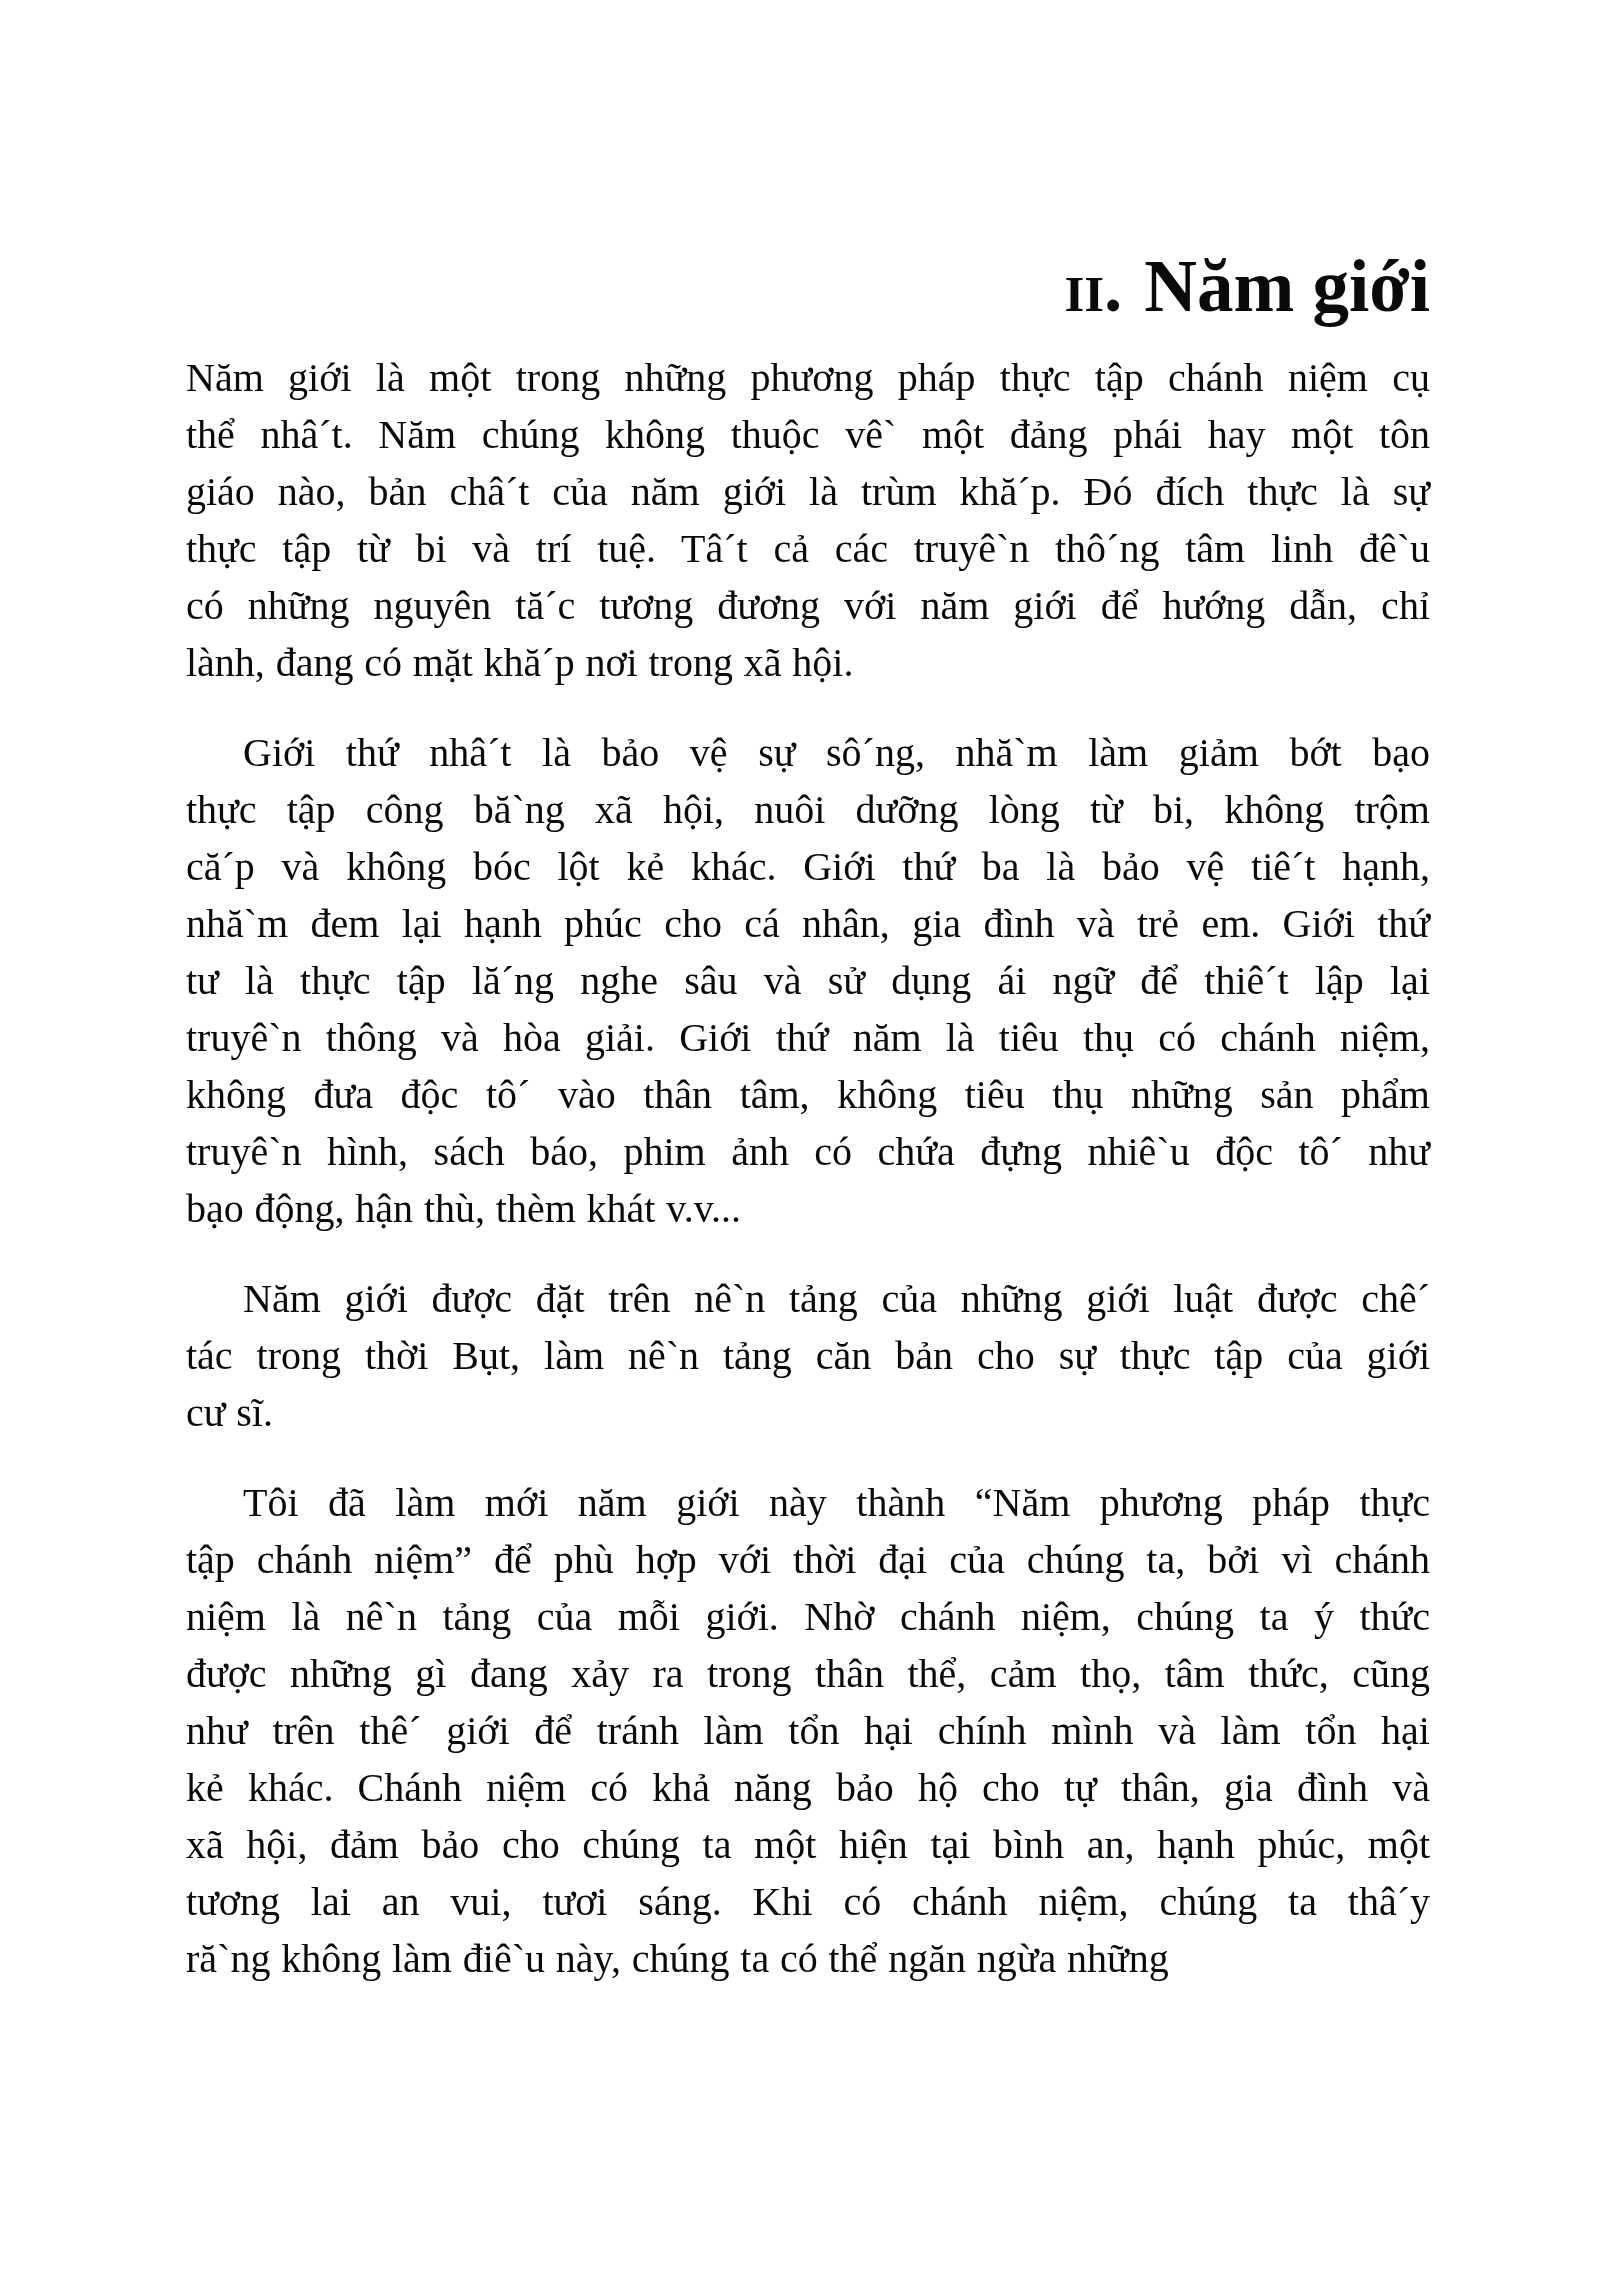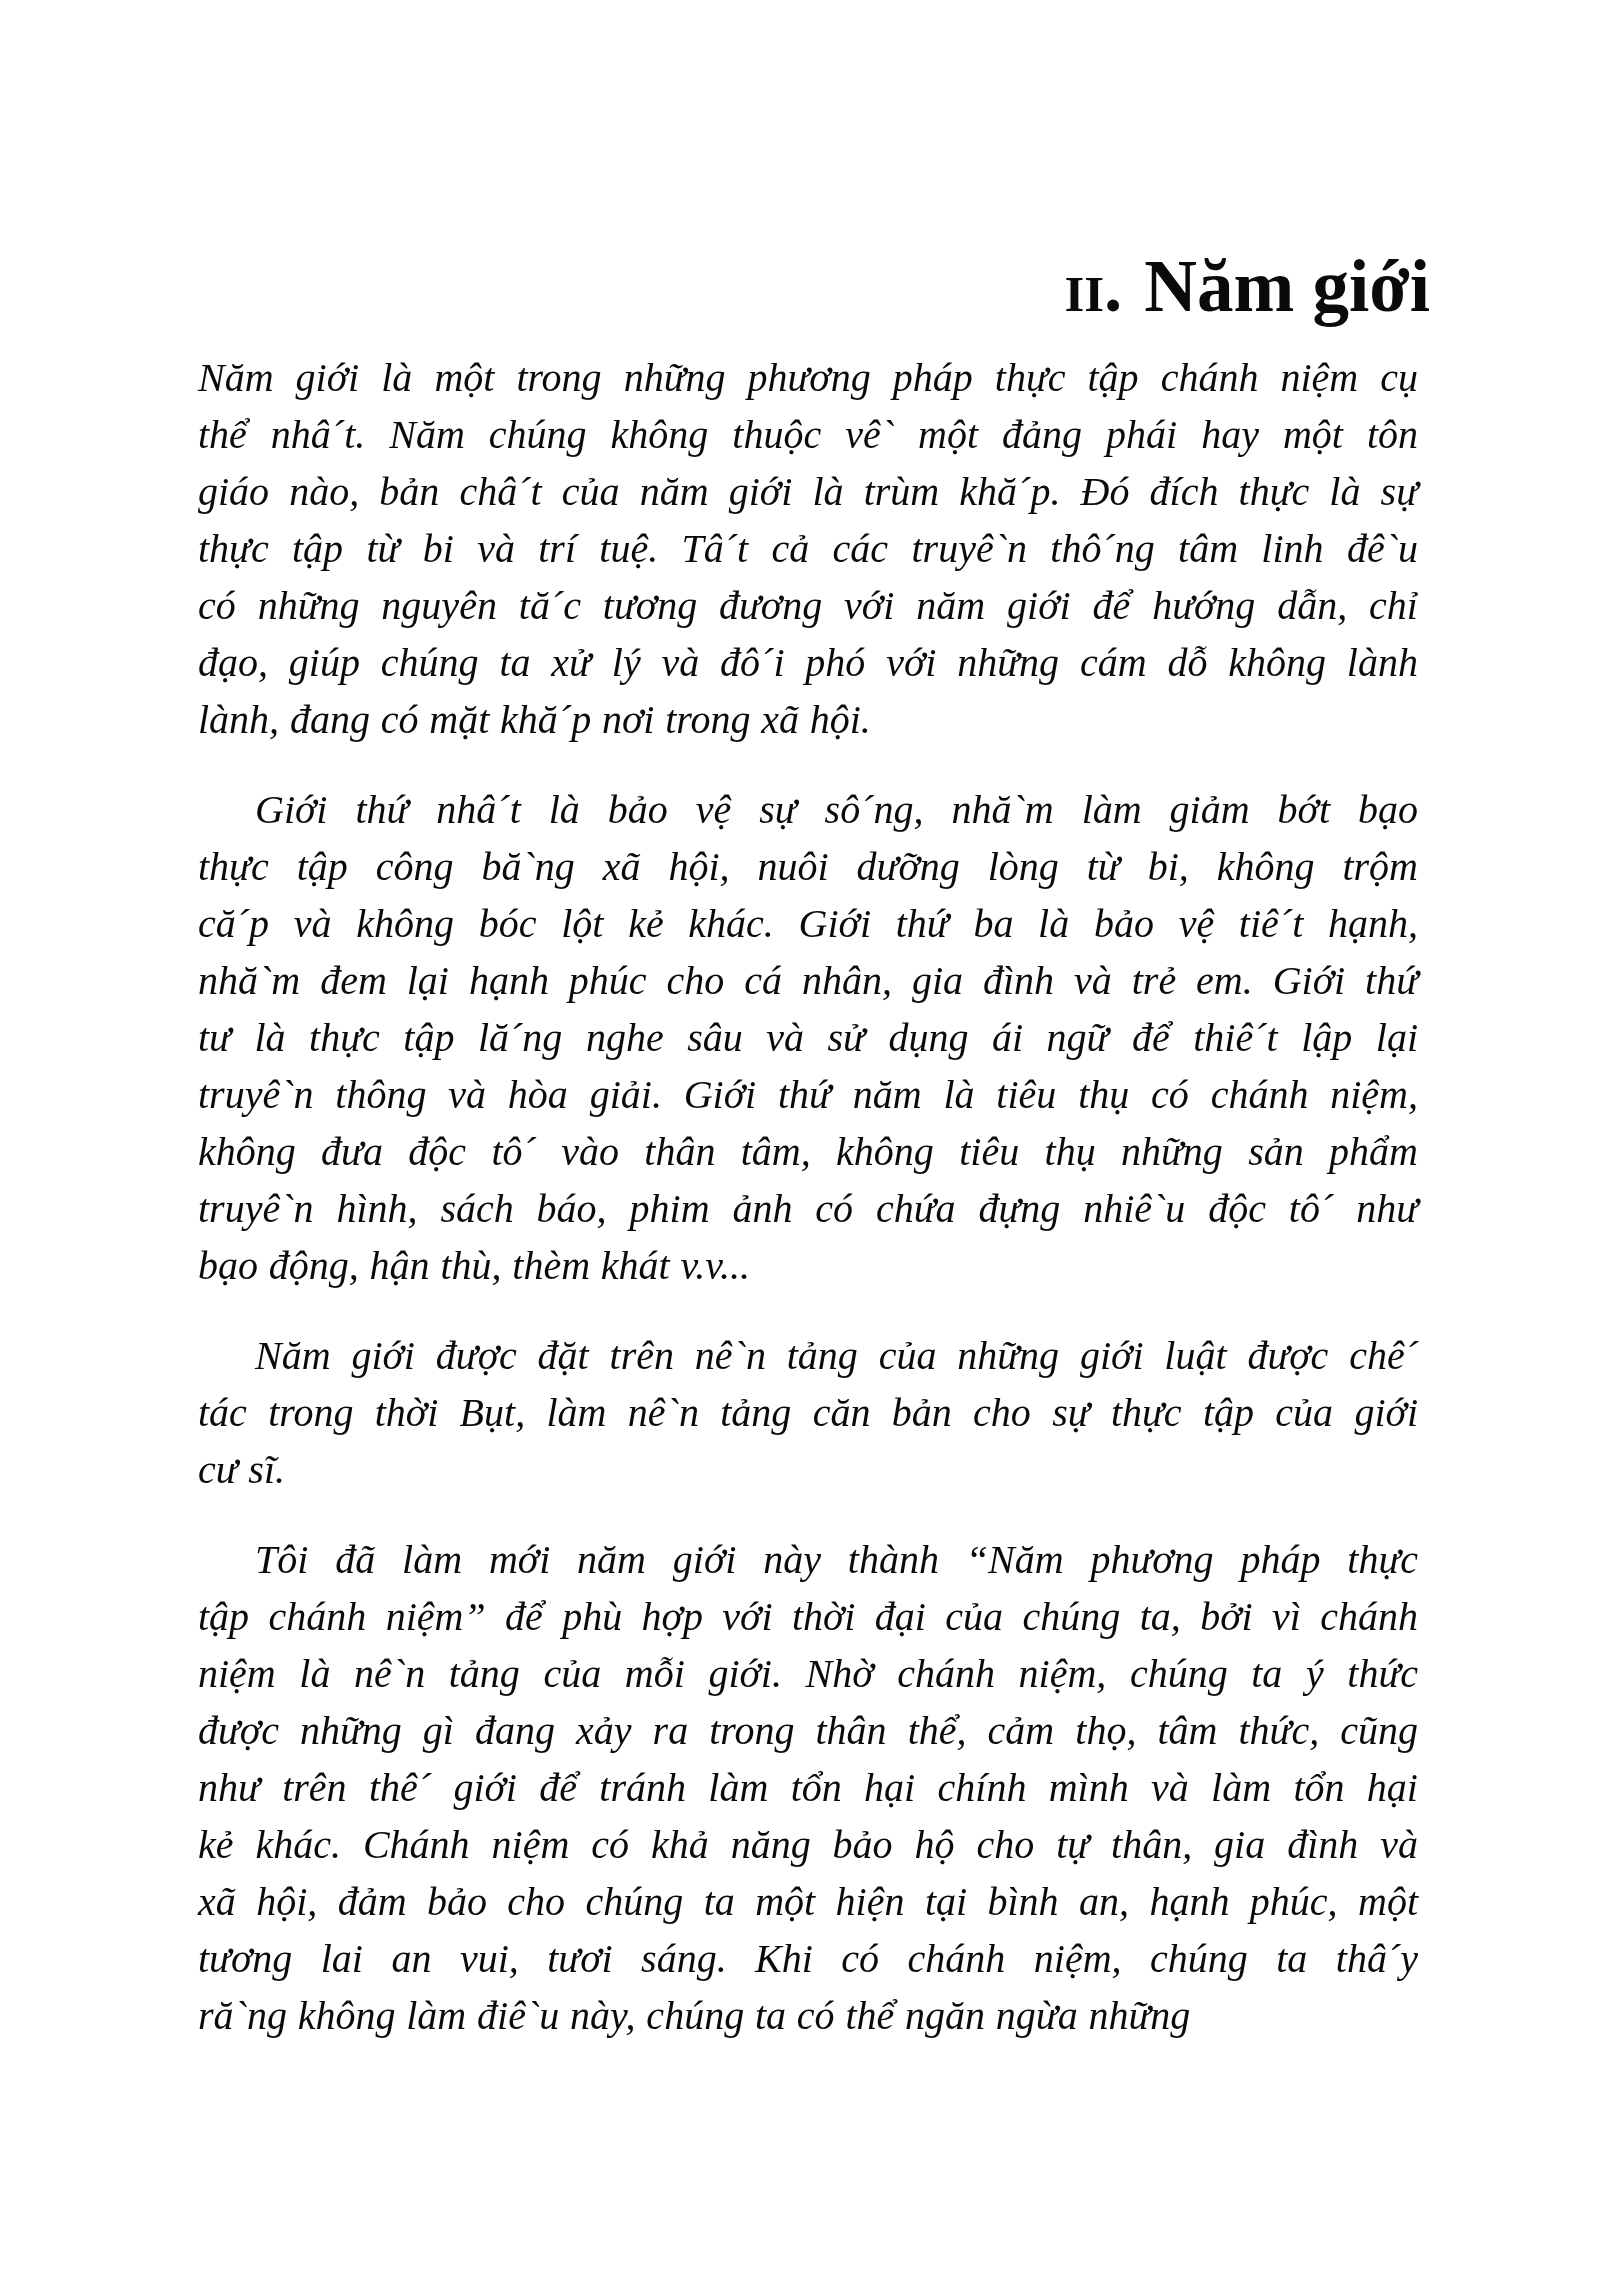--- a/index.html
+++ b/index.html
@@ -34,23 +34,22 @@
   .chapter-number {
     font-variant: small-caps;
     margin-right: 0.3em;
   }
   .body-text {
     margin-top: 26px;
     font-size: 40px;
     line-height: 57px;
   }
   .para {
-    margin: 12px;
+    margin: 0;
     padding: 0;
-    font-style: italic;
   }
   .para + .para {
     margin-top: 33px;
   }
   .line {
     text-align: justify;
     text-align-last: justify;
     white-space: normal;
     word-spacing: 0.02em;
   }
@@ -67,21 +66,20 @@
 <div class="page">
   <div class="content">
     <h1 class="chapter-heading"><span class="chapter-number">ii.</span><span class="chapter-title">Năm giới</span></h1>
     <div class="body-text" id="paragraphs">
         <div class="para">
           <div class="line">Năm giới là một trong những phương pháp thực tập chánh niệm cụ</div>
           <div class="line">thể nhâ´t. Năm chúng không thuộc vê` một đảng phái hay một tôn</div>
           <div class="line">giáo nào, bản châ´t của năm giới là trùm khă´p. Đó đích thực là sự</div>
           <div class="line">thực tập từ bi và trí tuệ. Tâ´t cả các truyê`n thô´ng tâm linh đê`u</div>
           <div class="line">có những nguyên tă´c tương đương với năm giới để hướng dẫn, chỉ</div>
-          <div class="line">đạo, giúp chúng ta xử lý và đô´i phó với những cám dỗ không lành</div>
           <div class="line last">lành, đang có mặt khă´p nơi trong xã hội.</div>
         </div>
         <div class="para indent">
           <div class="line">Giới thứ nhâ´t là bảo vệ sự sô´ng, nhă`m làm giảm bớt bạo</div>
           <div class="line">thực tập công bă`ng xã hội, nuôi dưỡng lòng từ bi, không trộm</div>
           <div class="line">că´p và không bóc lột kẻ khác. Giới thứ ba là bảo vệ tiê´t hạnh,</div>
           <div class="line">nhă`m đem lại hạnh phúc cho cá nhân, gia đình và trẻ em. Giới thứ</div>
           <div class="line">tư là thực tập lă´ng nghe sâu và sử dụng ái ngữ để thiê´t lập lại</div>
           <div class="line">truyê`n thông và hòa giải. Giới thứ năm là tiêu thụ có chánh niệm,</div>
           <div class="line">không đưa độc tô´ vào thân tâm, không tiêu thụ những sản phẩm</div>

